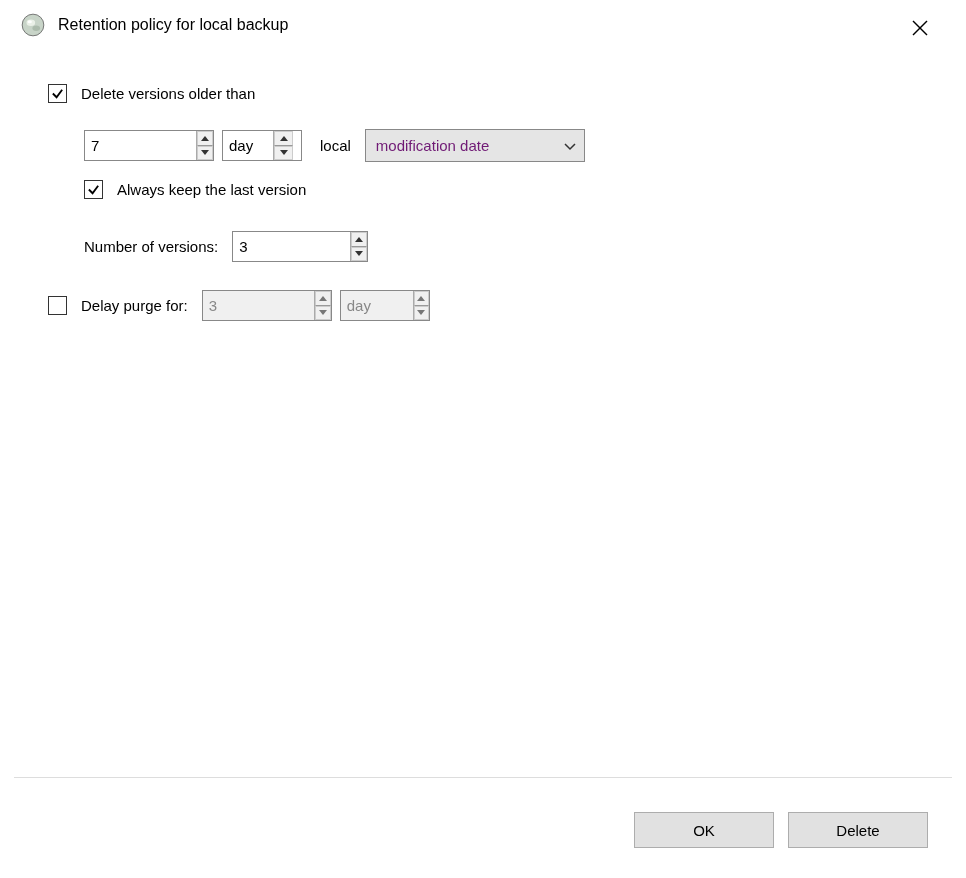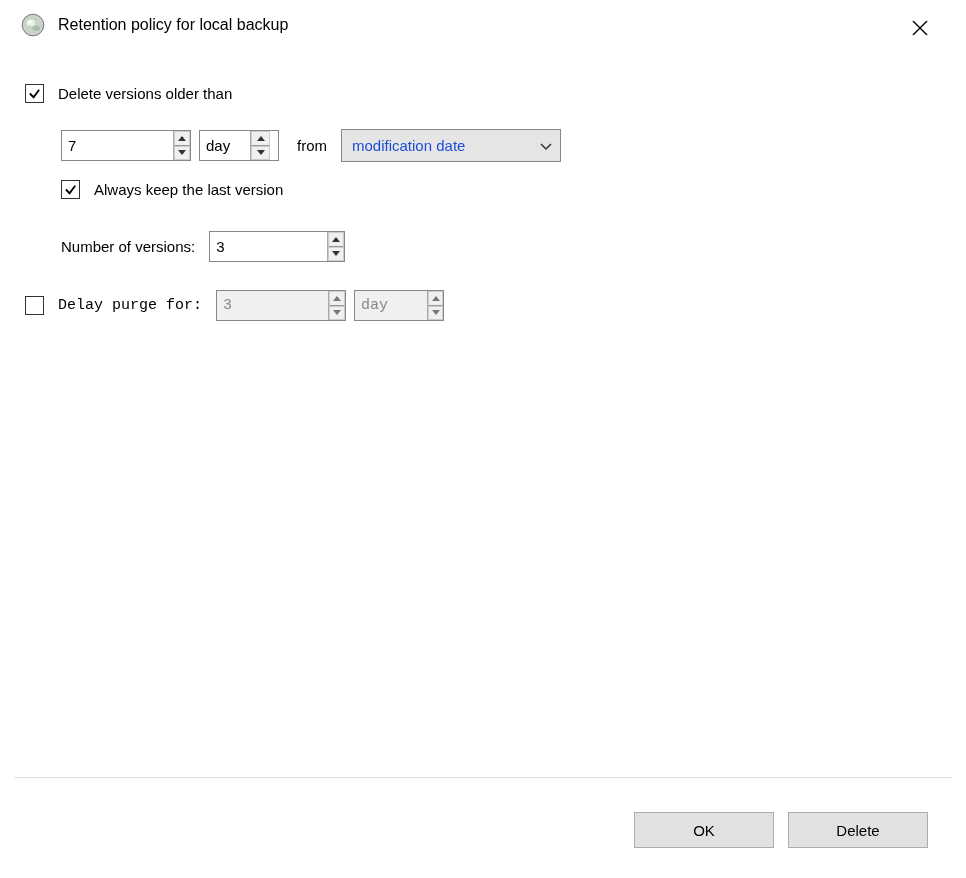--- a/index.html
+++ b/index.html
@@ -37,21 +37,21 @@
     .close-btn {
       width: 32px;
       height: 32px;
       display: flex;
       align-items: center;
       justify-content: center;
       cursor: pointer;
     }
     .close-btn svg { width: 16px; height: 16px; }
     .content {
-      padding: 30px 56px 0 25px;
+      padding: 30px 56px 0 48px;
     }
     .row {
       display: flex;
       align-items: center;
       margin-bottom: 18px;
     }
     .indent-1 { margin-left: 36px; }
     .checkbox {
       width: 19px;
       height: 19px;
@@ -119,36 +119,36 @@
       justify-content: space-between;
       border: 1px solid #888;
       background: #e5e5e5;
       height: 33px;
       width: 220px;
       padding: 0 8px 0 10px;
       cursor: pointer;
     }
     .dropdown-text {
       font-size: 15px;
-      color: #1d4ed8;
+      color: #701a75;
       overflow: hidden;
       white-space: nowrap;
     }
     .dropdown-caret svg { width: 12px; height: 8px; }
 
     .inline-controls {
       display: flex;
       align-items: center;
       margin-top: 26px;
       margin-bottom: 18px;
     }
     .keep-last-row { margin-top: 2px; }
     .keep-versions-row { margin-top: 28px; }
     .num-versions-row { margin-top: 32px; }
-    .delay-row { margin-top: 28px; font-family: Liberation Mono, monospace; }
+    .delay-row { margin-top: 28px; }
     .num-versions-label { margin-right: 14px; }
     .delay-label { margin-right: 14px; }
 
     .separator {
       position: absolute;
       left: 14px;
       right: 14px;
       bottom: 100px;
       border-top: 1px solid #ddd;
     }
@@ -228,21 +228,21 @@
               <polygon points="4,0 8,5 0,5" fill="#333"></polygon>
             </svg>
           </span>
         <span class="spin-btn">
             <svg viewBox="0 0 8 5">
               <polygon points="0,0 8,0 4,5" fill="#333"></polygon>
             </svg>
           </span>
       </span>
     </span>
-    <span class="label from-label">from</span>
+    <span class="label from-label">local</span>
     <span class="dropdown">
       <span class="dropdown-text">modification date</span>
       <span class="dropdown-caret"><svg viewBox="0 0 12 8">
             <polyline points="1,1 6,6 11,1" fill="none" stroke="#333" stroke-width="1.5"></polyline>
           </svg></span>
     </span>
   </div>
 
   <div class="row indent-1 keep-last-row">
     <span class="checkbox checked">

